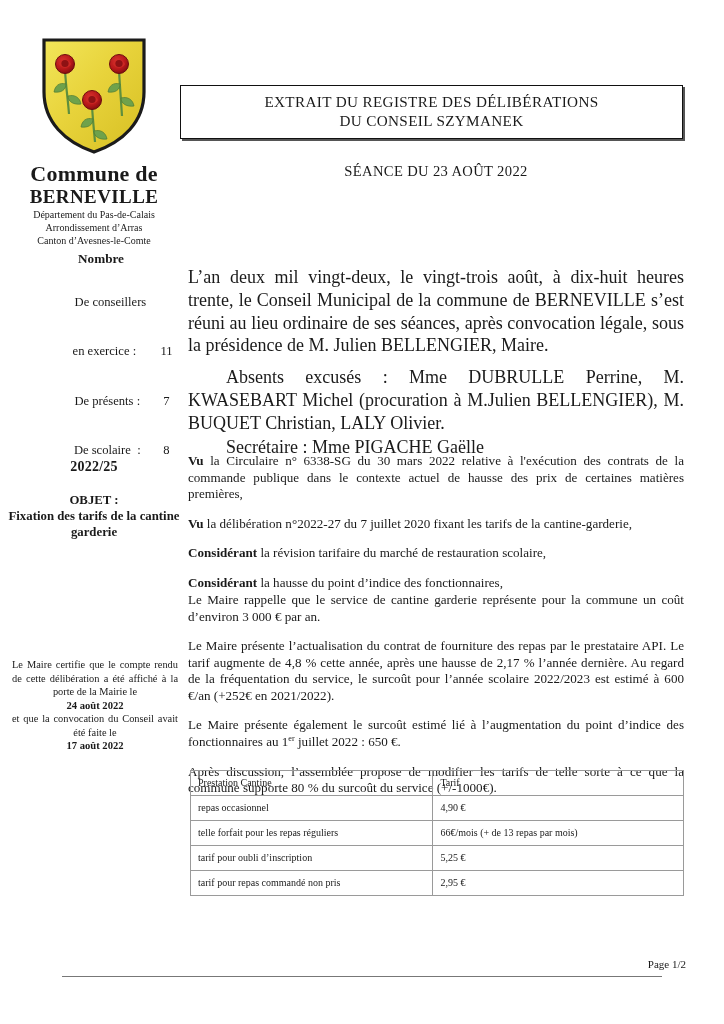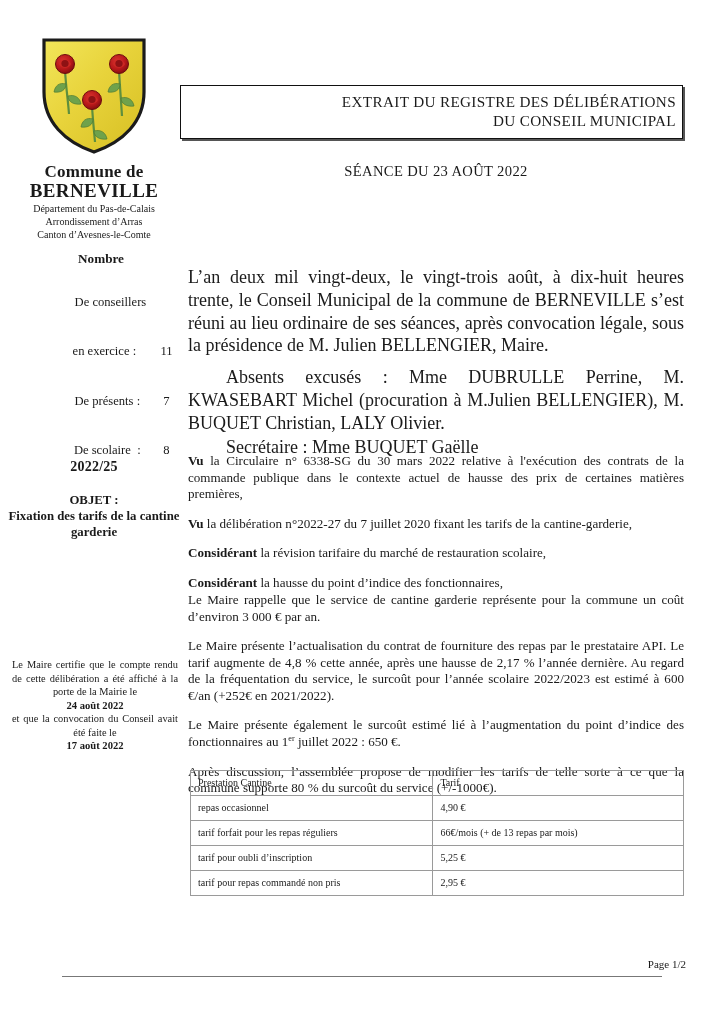--- a/index.html
+++ b/index.html
@@ -36,21 +36,21 @@
   .crest-wrap {
     width: 118px;
     margin: 4px auto 0 auto;
     height: 122px;
     position: relative;
   }
   .crest-wrap svg { display: block; }
 
   .commune-line1 {
     font-weight: bold;
-    font-size: 17px;
+    font-size: 22px;
     line-height: 1.12;
     margin-top: 6px;
     letter-spacing: .2px;
   }
   .commune-line2 {
     font-weight: bold;
     font-size: 19px;
     line-height: 1.1;
     letter-spacing: .4px;
   }
@@ -125,21 +125,20 @@
     border: 1.6px solid #111;
     padding: 7px 6px 8px 6px;
     text-align: center;
     box-shadow: 2px 2px 0 #555;
   }
   .title-box .t {
     font-size: 15.2px;
     line-height: 1.22;
     letter-spacing: .35px;
     display: block;
-    text-align: right;
   }
 
   .seance {
     position: absolute;
     left: 188px;
     top: 163px;
     width: 496px;
     text-align: center;
     font-size: 14.6px;
     letter-spacing: .35px;
@@ -316,34 +315,34 @@
 
   <div class="certif-block">
     <div class="certif-just">Le Maire certifie que le compte rendu de cette délibération a  été affiché à  la  porte  de  la  Mairie  le</div>
     <div class="d">24 août 2022</div>
     <div class="certif-just">et  que  la convocation du Conseil  avait  été  faite  le</div>
     <div class="d">17 août 2022</div>
   </div>
 
   <div class="title-box">
     <span class="t">EXTRAIT DU REGISTRE DES DÉLIBÉRATIONS</span>
-    <span class="t">DU CONSEIL MUNICIPAL</span>
+    <span class="t">DU CONSEIL SZYMANEK</span>
   </div>
 
   <div class="seance">SÉANCE DU 23 AOÛT 2022</div>
 
   <div class="body-text">
     <p>L’an deux mil vingt-deux, le vingt-trois août, à dix-huit heures trente, le Conseil Municipal de la commune de BERNEVILLE s’est réuni au lieu ordinaire de ses séances, après convocation légale, sous la présidence de M. Julien BELLENGIER, Maire.</p>
     <p class="indent">
       <span>Absents  excusés :</span>
       <span>Mme DUBRULLE Perrine, M. KWASEBART Michel (procuration à M.Julien BELLENGIER), M. BUQUET Christian, LALY Olivier.</span>
     </p>
     <p class="indent">
       <span>Secrétaire :</span>
-      <span>Mme BUQUET Gaëlle</span>
+      <span>Mme PIGACHE Gaëlle</span>
     </p>
   </div>
 
   <div class="clauses">
     <p><span class="kw">Vu</span><span> la Circulaire n° 6338-SG du 30 mars 2022 relative à l'exécution des contrats de la commande publique dans le contexte actuel de hausse des prix de certaines matières premières,</span></p>
     <p><span class="kw">Vu</span><span> la délibération n°2022-27 du 7 juillet 2020 fixant les tarifs de la cantine-garderie,</span></p>
     <p><span class="kw">Considérant</span><span> la révision tarifaire du marché de restauration scolaire,</span></p>
     <p><span class="kw">Considérant</span><span> la hausse du point d’indice des fonctionnaires,</span></p>
   </div>
 
@@ -358,21 +357,21 @@
     <tbody>
       <tr>
         <td class="c1">Prestation Cantine</td>
         <td class="c2">Tarif</td>
       </tr>
       <tr>
         <td class="c1">repas occasionnel</td>
         <td class="c2">4,90 €</td>
       </tr>
       <tr>
-        <td class="c1">tarif forfait pour les repas réguliers</td>
+        <td class="c1">telle forfait pour les repas réguliers</td>
         <td class="c2">66€/mois (+ de 13 repas par mois)</td>
       </tr>
       <tr>
         <td class="c1">tarif pour oubli d’inscription</td>
         <td class="c2">5,25 €</td>
       </tr>
       <tr>
         <td class="c1">tarif pour repas commandé non pris</td>
         <td class="c2">2,95 €</td>
       </tr>

